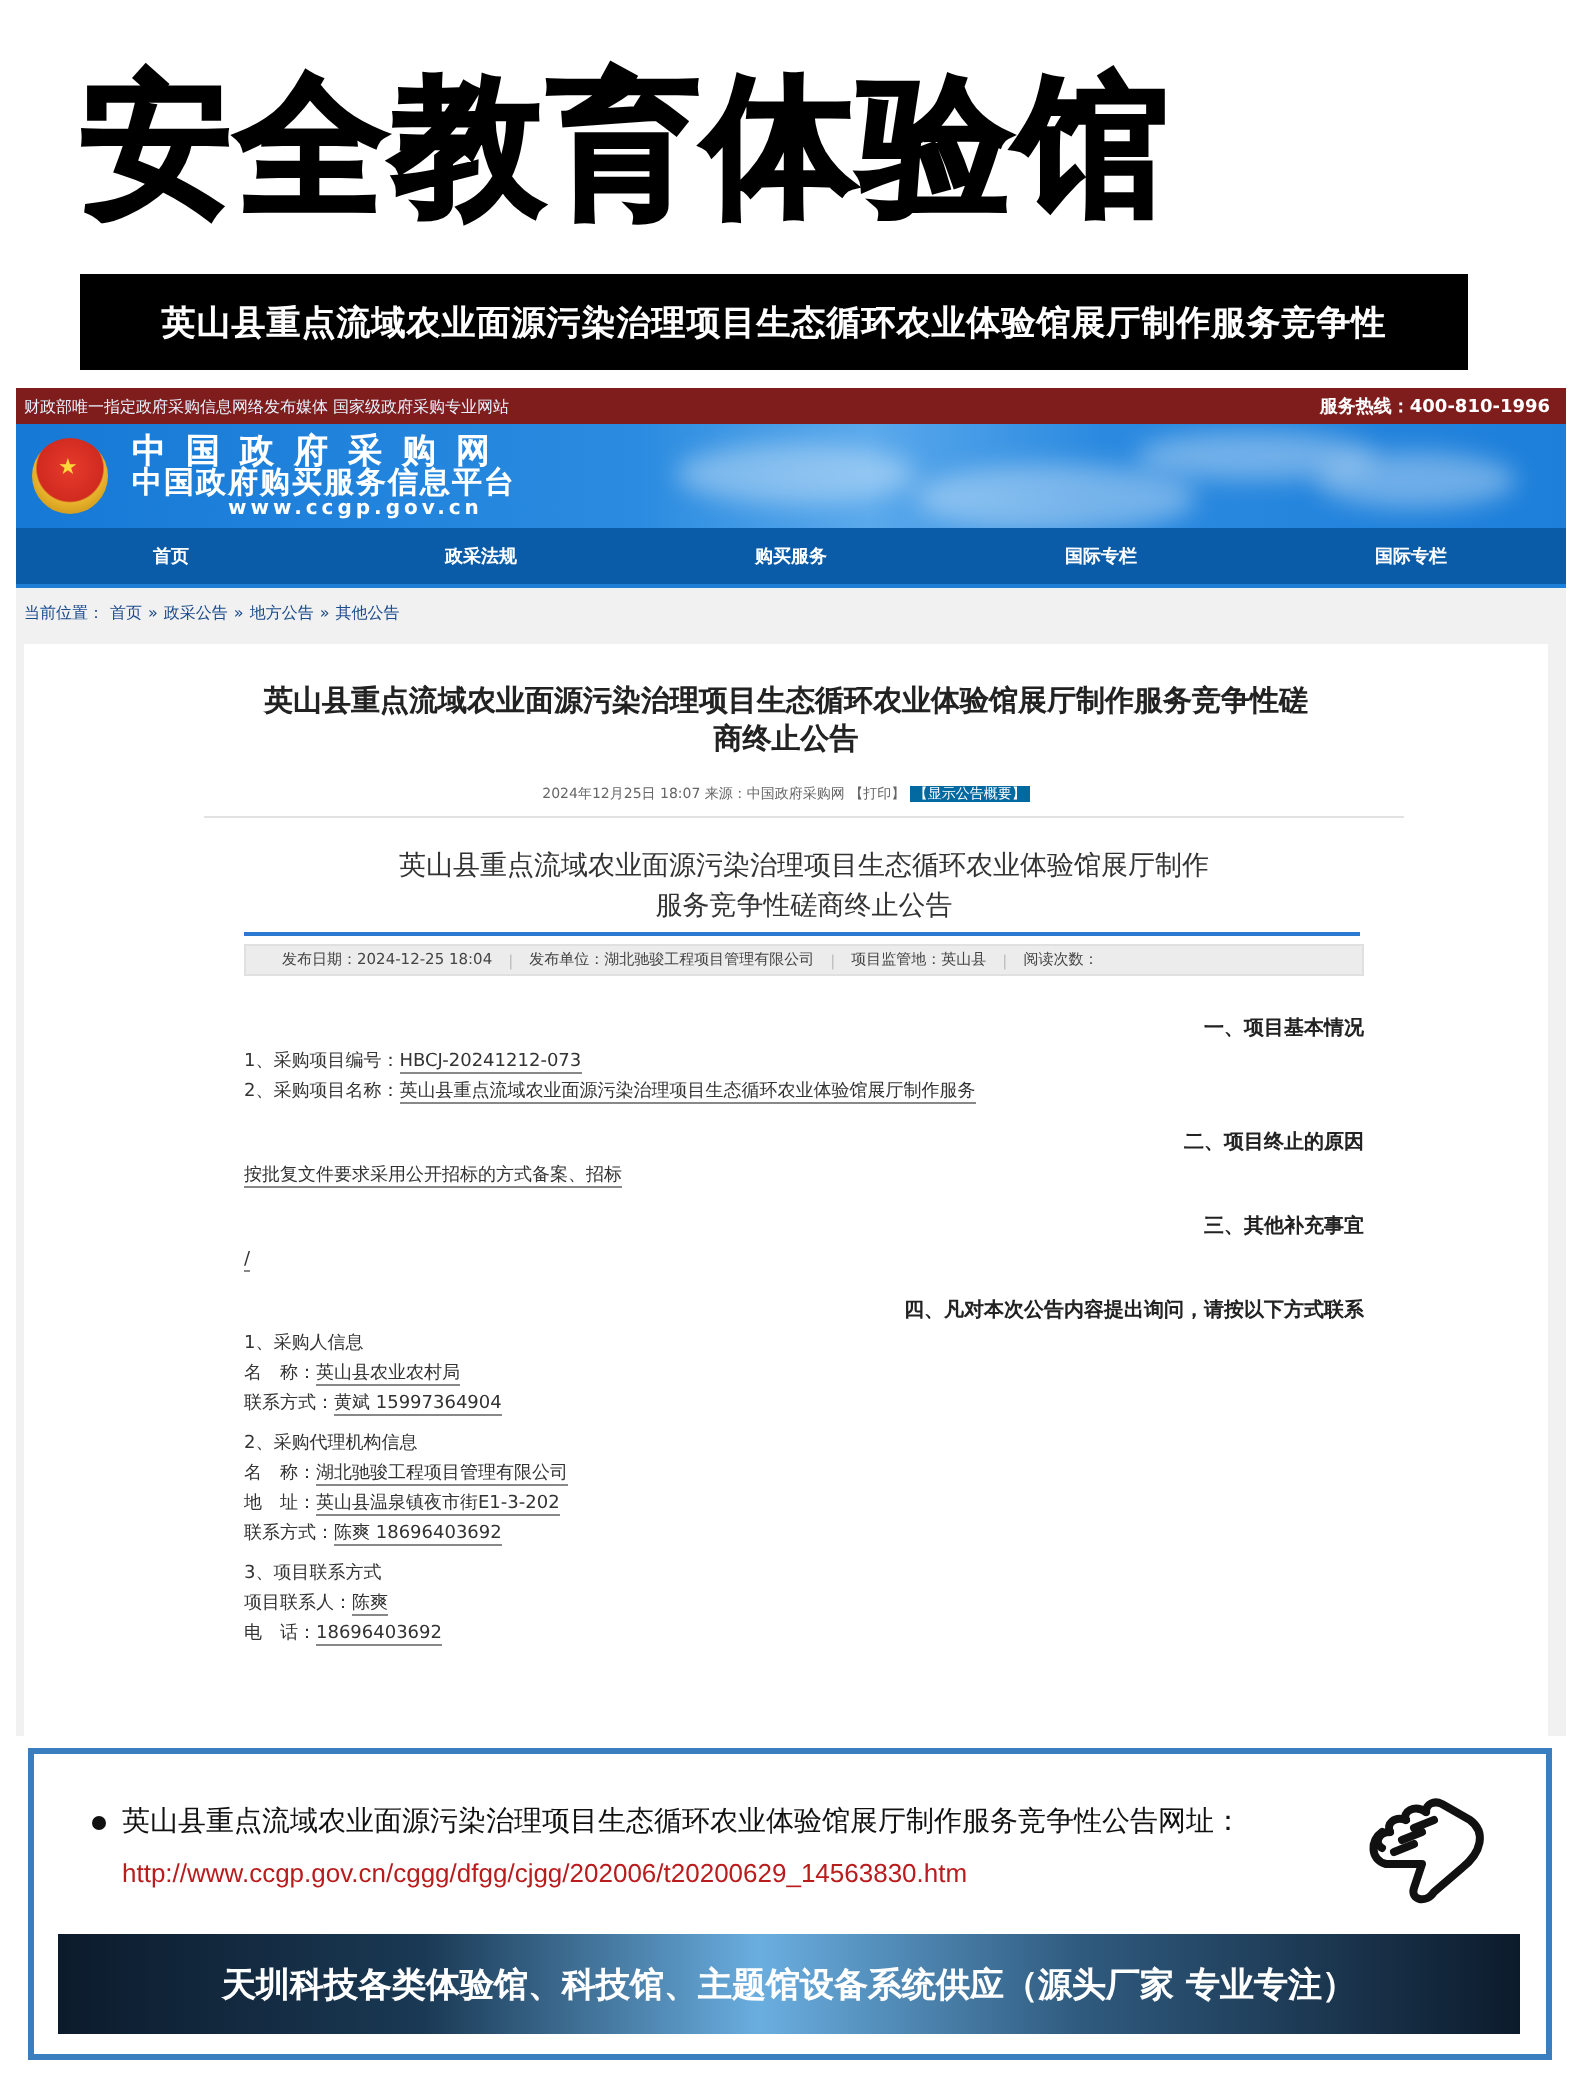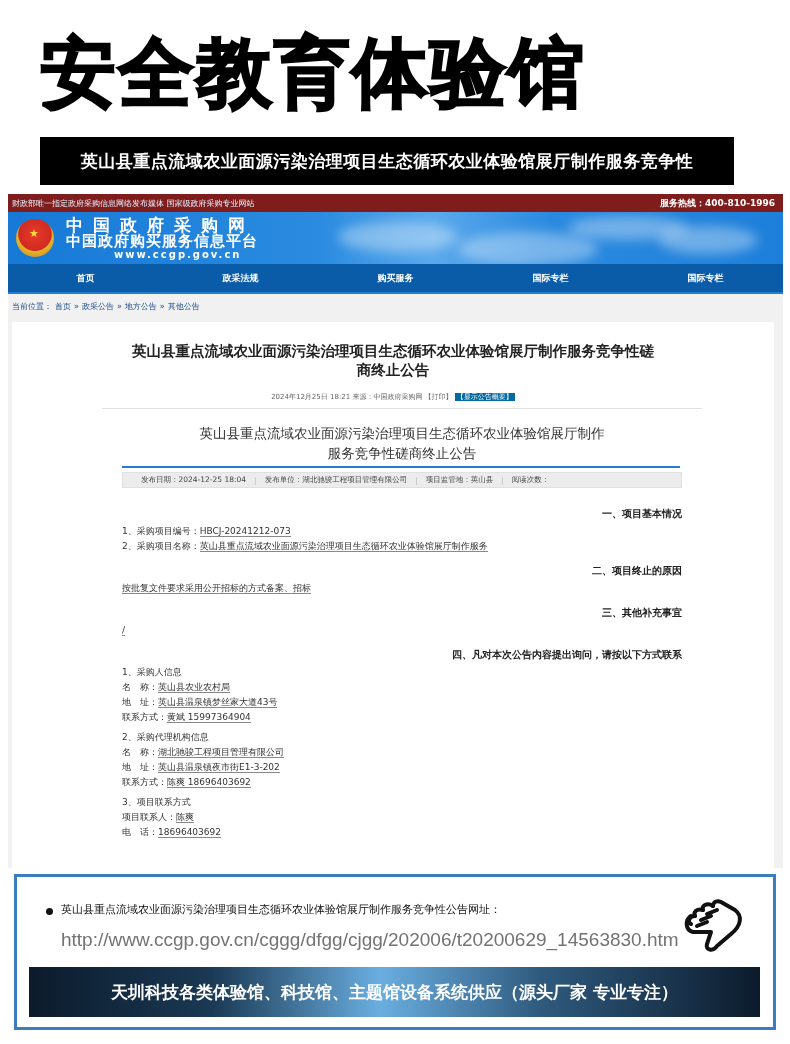--- a/index.html
+++ b/index.html
@@ -53,22 +53,22 @@
 
     .body { position: absolute; left: 110px; top: 185px; width: 560px; font-size: 9px; color: #333; }
     .sec-h { font-weight: bold; font-size: 10px; color: #222; margin-bottom: 3px; text-align: right; }
     .ln { height: 15px; line-height: 15px; }
     .u { border-bottom: 1px solid #888; padding-bottom: 0; }
     .gap { height: 10px; }
     .gap-s { height: 5px; }
 
     .promo { position: absolute; left: 14px; top: 874px; width: 762px; height: 156px; border: 3px solid #3a7ec0; background: #fff; }
     .bullet { position: absolute; left: 29px; top: 31px; width: 7px; height: 7px; border-radius: 50%; background: #111; }
-    .promo-line1 { position: absolute; left: 44px; top: 25px; font-size: 11px; color: #111; }
-    .promo-url { position: absolute; left: 44px; top: 52px; font-family: "Liberation Sans", sans-serif; font-size: 19px; color: #737373; }
+    .promo-line1 { position: absolute; left: 44px; top: 25px; font-size: 14px; color: #111; }
+    .promo-url { position: absolute; left: 44px; top: 52px; font-family: "Liberation Sans", sans-serif; font-size: 13px; color: #b91c1c; }
     .hand { position: absolute; left: 660px; top: 15px; width: 80px; height: 64px; }
     .promo-bar { position: absolute; left: 12px; top: 90px; width: 731px; height: 50px;
       background: linear-gradient(90deg, #0c1b2c 0%, #1a3954 25%, #6aaee0 48%, #2f5a7e 70%, #0c1b2c 100%);
       color: #fff; font-weight: bold; font-size: 17px; display: flex; align-items: center; justify-content: center; }
   </style>
 </head>
 <body>
 
 <div class="big-title">安全教育体验馆</div>
 <div class="sub-banner">英山县重点流域农业面源污染治理项目生态循环农业体验馆展厅制作服务竞争性</div>
@@ -107,21 +107,21 @@
     <span>»</span>
     <span>其他公告</span>
   </div>
 
   <div class="paper">
     <div class="art-title">
       <div>英山县重点流域农业面源污染治理项目生态循环农业体验馆展厅制作服务竞争性磋</div>
       <div>商终止公告</div>
     </div>
     <div class="meta">
-      <span>2024年12月25日 18:21 来源：中国政府采购网 【打印】</span>
+      <span>2024年12月25日 18:07 来源：中国政府采购网 【打印】</span>
       <span class="badge">【显示公告概要】</span>
     </div>
     <div class="meta-hr"></div>
     <div class="inner-title">
       <div>英山县重点流域农业面源污染治理项目生态循环农业体验馆展厅制作</div>
       <div>服务竞争性磋商终止公告</div>
     </div>
     <div class="blue-hr"></div>
     <div class="info-bar">
       <span>发布日期：2024-12-25 18:04</span>
@@ -140,21 +140,20 @@
       <div class="gap"></div>
       <div class="sec-h">二、项目终止的原因</div>
       <div class="ln"><span class="u">按批复文件要求采用公开招标的方式备案、招标</span></div>
       <div class="gap"></div>
       <div class="sec-h">三、其他补充事宜</div>
       <div class="ln"><span class="u">/</span></div>
       <div class="gap"></div>
       <div class="sec-h">四、凡对本次公告内容提出询问，请按以下方式联系</div>
       <div class="ln">1、采购人信息</div>
       <div class="ln"><span>名　称：</span><span class="u">英山县农业农村局</span></div>
-      <div class="ln"><span>地　址：</span><span class="u">英山县温泉镇梦丝家大道43号</span></div>
       <div class="ln"><span>联系方式：</span><span class="u">黄斌 15997364904</span></div>
       <div class="gap-s"></div>
       <div class="ln">2、采购代理机构信息</div>
       <div class="ln"><span>名　称：</span><span class="u">湖北驰骏工程项目管理有限公司</span></div>
       <div class="ln"><span>地　址：</span><span class="u">英山县温泉镇夜市街E1-3-202</span></div>
       <div class="ln"><span>联系方式：</span><span class="u">陈爽 18696403692</span></div>
       <div class="gap-s"></div>
       <div class="ln">3、项目联系方式</div>
       <div class="ln"><span>项目联系人：</span><span class="u">陈爽</span></div>
       <div class="ln"><span>电　话：</span><span class="u">18696403692</span></div>

